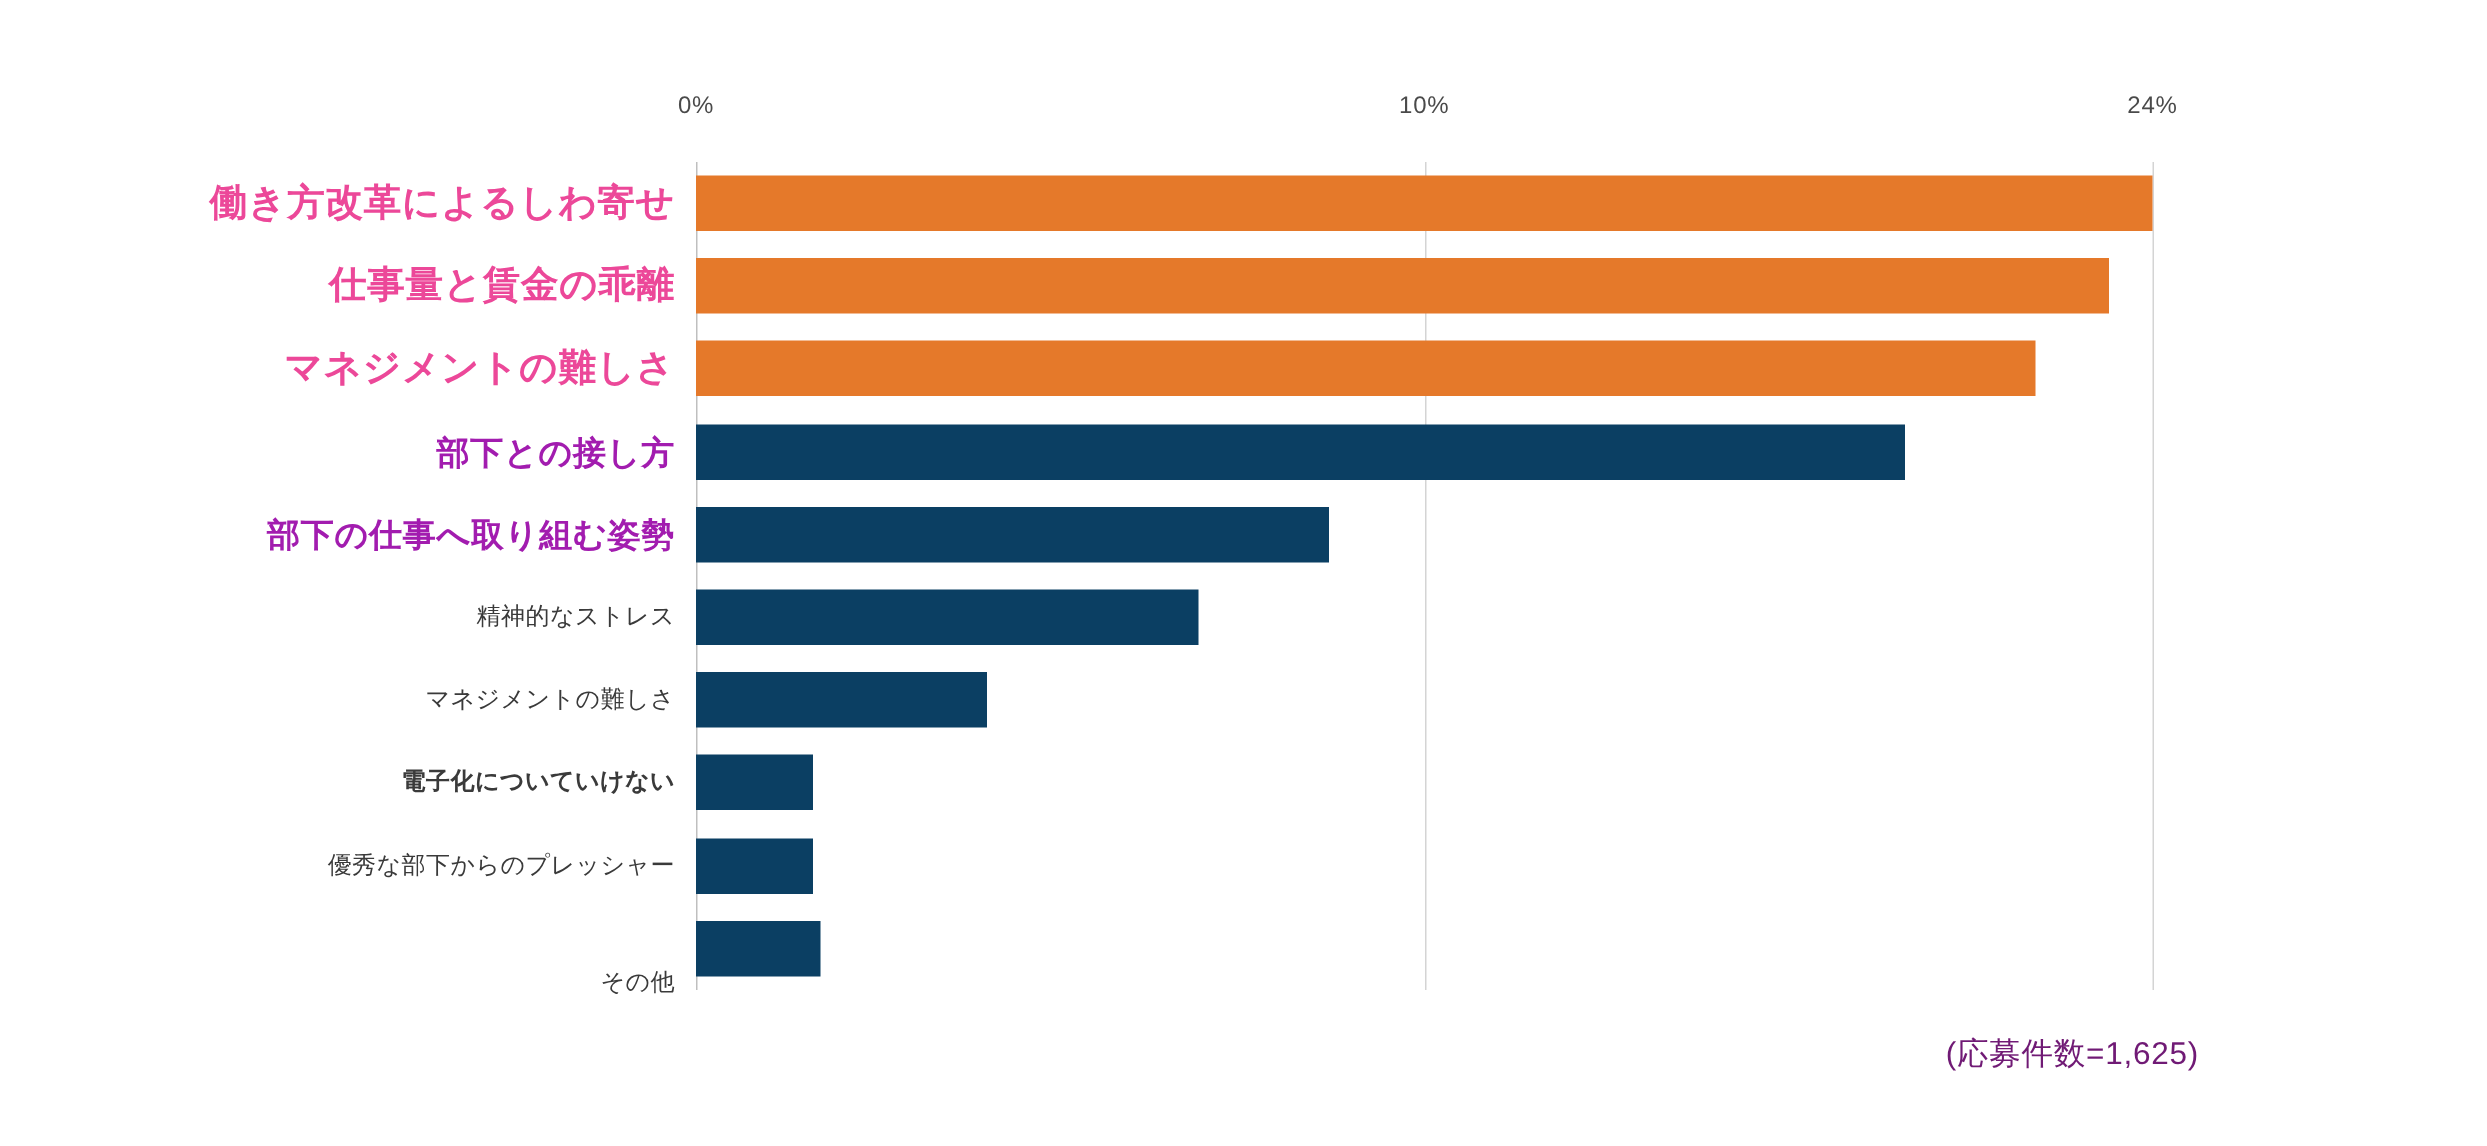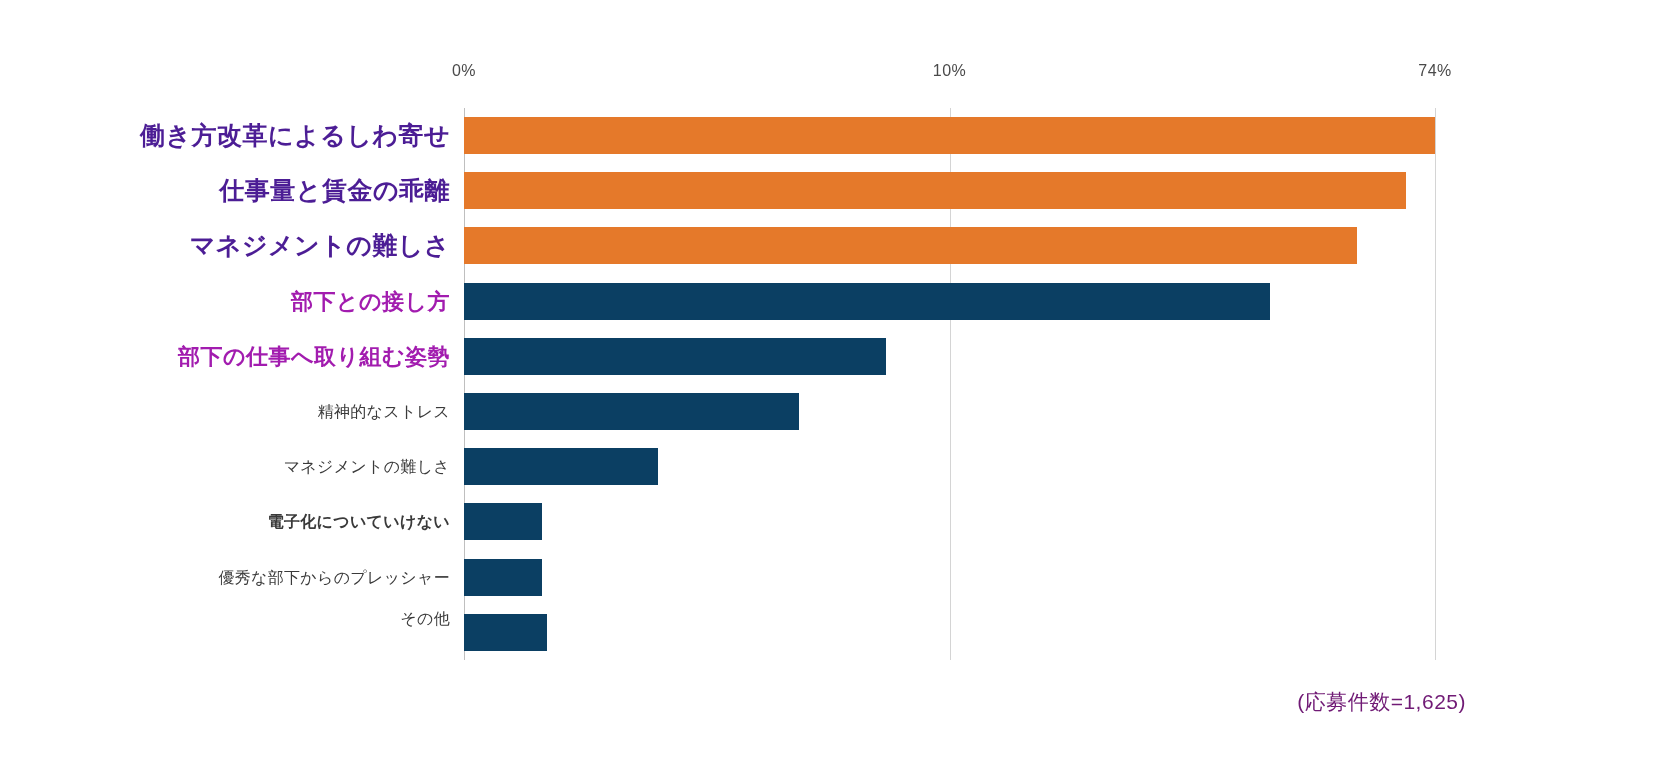--- a/index.html
+++ b/index.html
@@ -64,21 +64,21 @@
   .cat-label {
     position: absolute;
     right: 1194px;            
     white-space: nowrap;
     line-height: 55.2px;
     height: 55.2px;
     text-align: right;
     padding-right: 14px;
   }
   .cat-label.highlight-orange {
-    color: #4c1d95;
+    color: #ec4899;
     font-weight: bold;
     font-size: 25px;
     letter-spacing: 0.5px;
   }
   .cat-label.highlight-navy {
     color: #a21caf;
     font-weight: bold;
     font-size: 22px;
     letter-spacing: 0.5px;
   }
@@ -109,21 +109,21 @@
   }
 </style>
 </head>
 <body>
 
 <div id="chart-root">
 
   <div id="ticks">
       <div class="tick-label" style="left: 464px; transform: translateX(-50%);">0%</div>
       <div class="tick-label" style="left: 949.5px; transform: translateX(-50%);">10%</div>
-      <div class="tick-label" style="left: 1435px; transform: translateX(-50%);">74%</div>
+      <div class="tick-label" style="left: 1435px; transform: translateX(-50%);">24%</div>
     </div>
 
   <div class="plot-area">
     <div id="gridlines">
         <div class="gridline axis-zero" style="left: 0px;"></div>
         <div class="gridline" style="left: 485.5px;"></div>
         <div class="gridline" style="left: 971px;"></div>
       </div>
     <div class="rows" id="rows">
         <div class="bar-row" style="top: 0px;">
@@ -162,18 +162,18 @@
   <div id="cat-labels">
       <div class="cat-label highlight-orange" style="top: 108px;">働き方改革によるしわ寄せ</div>
       <div class="cat-label highlight-orange" style="top: 163.2px;">仕事量と賃金の乖離</div>
       <div class="cat-label highlight-orange" style="top: 218.4px; text-align: center;">マネジメントの難しさ</div>
       <div class="cat-label highlight-navy" style="top: 273.6px;">部下との接し方</div>
       <div class="cat-label highlight-navy" style="top: 328.8px; text-align: center;">部下の仕事へ取り組む姿勢</div>
       <div class="cat-label plain" style="top: 384px;">精神的なストレス</div>
       <div class="cat-label plain" style="top: 439.2px;">マネジメントの難しさ</div>
       <div class="cat-label plain" style="top: 494.4px; font-weight: bold;">電子化についていけない</div>
       <div class="cat-label plain" style="top: 549.6px;">優秀な部下からのプレッシャー</div>
-      <div class="cat-label plain" style="top: 591px; margin-left: 48px;">その他</div>
+      <div class="cat-label plain" style="top: 628px; margin-left: 48px;">その他</div>
     </div>
 
   <div class="footnote">(応募件数=1,625)</div>
 
 </div>
 
 </body></html>

